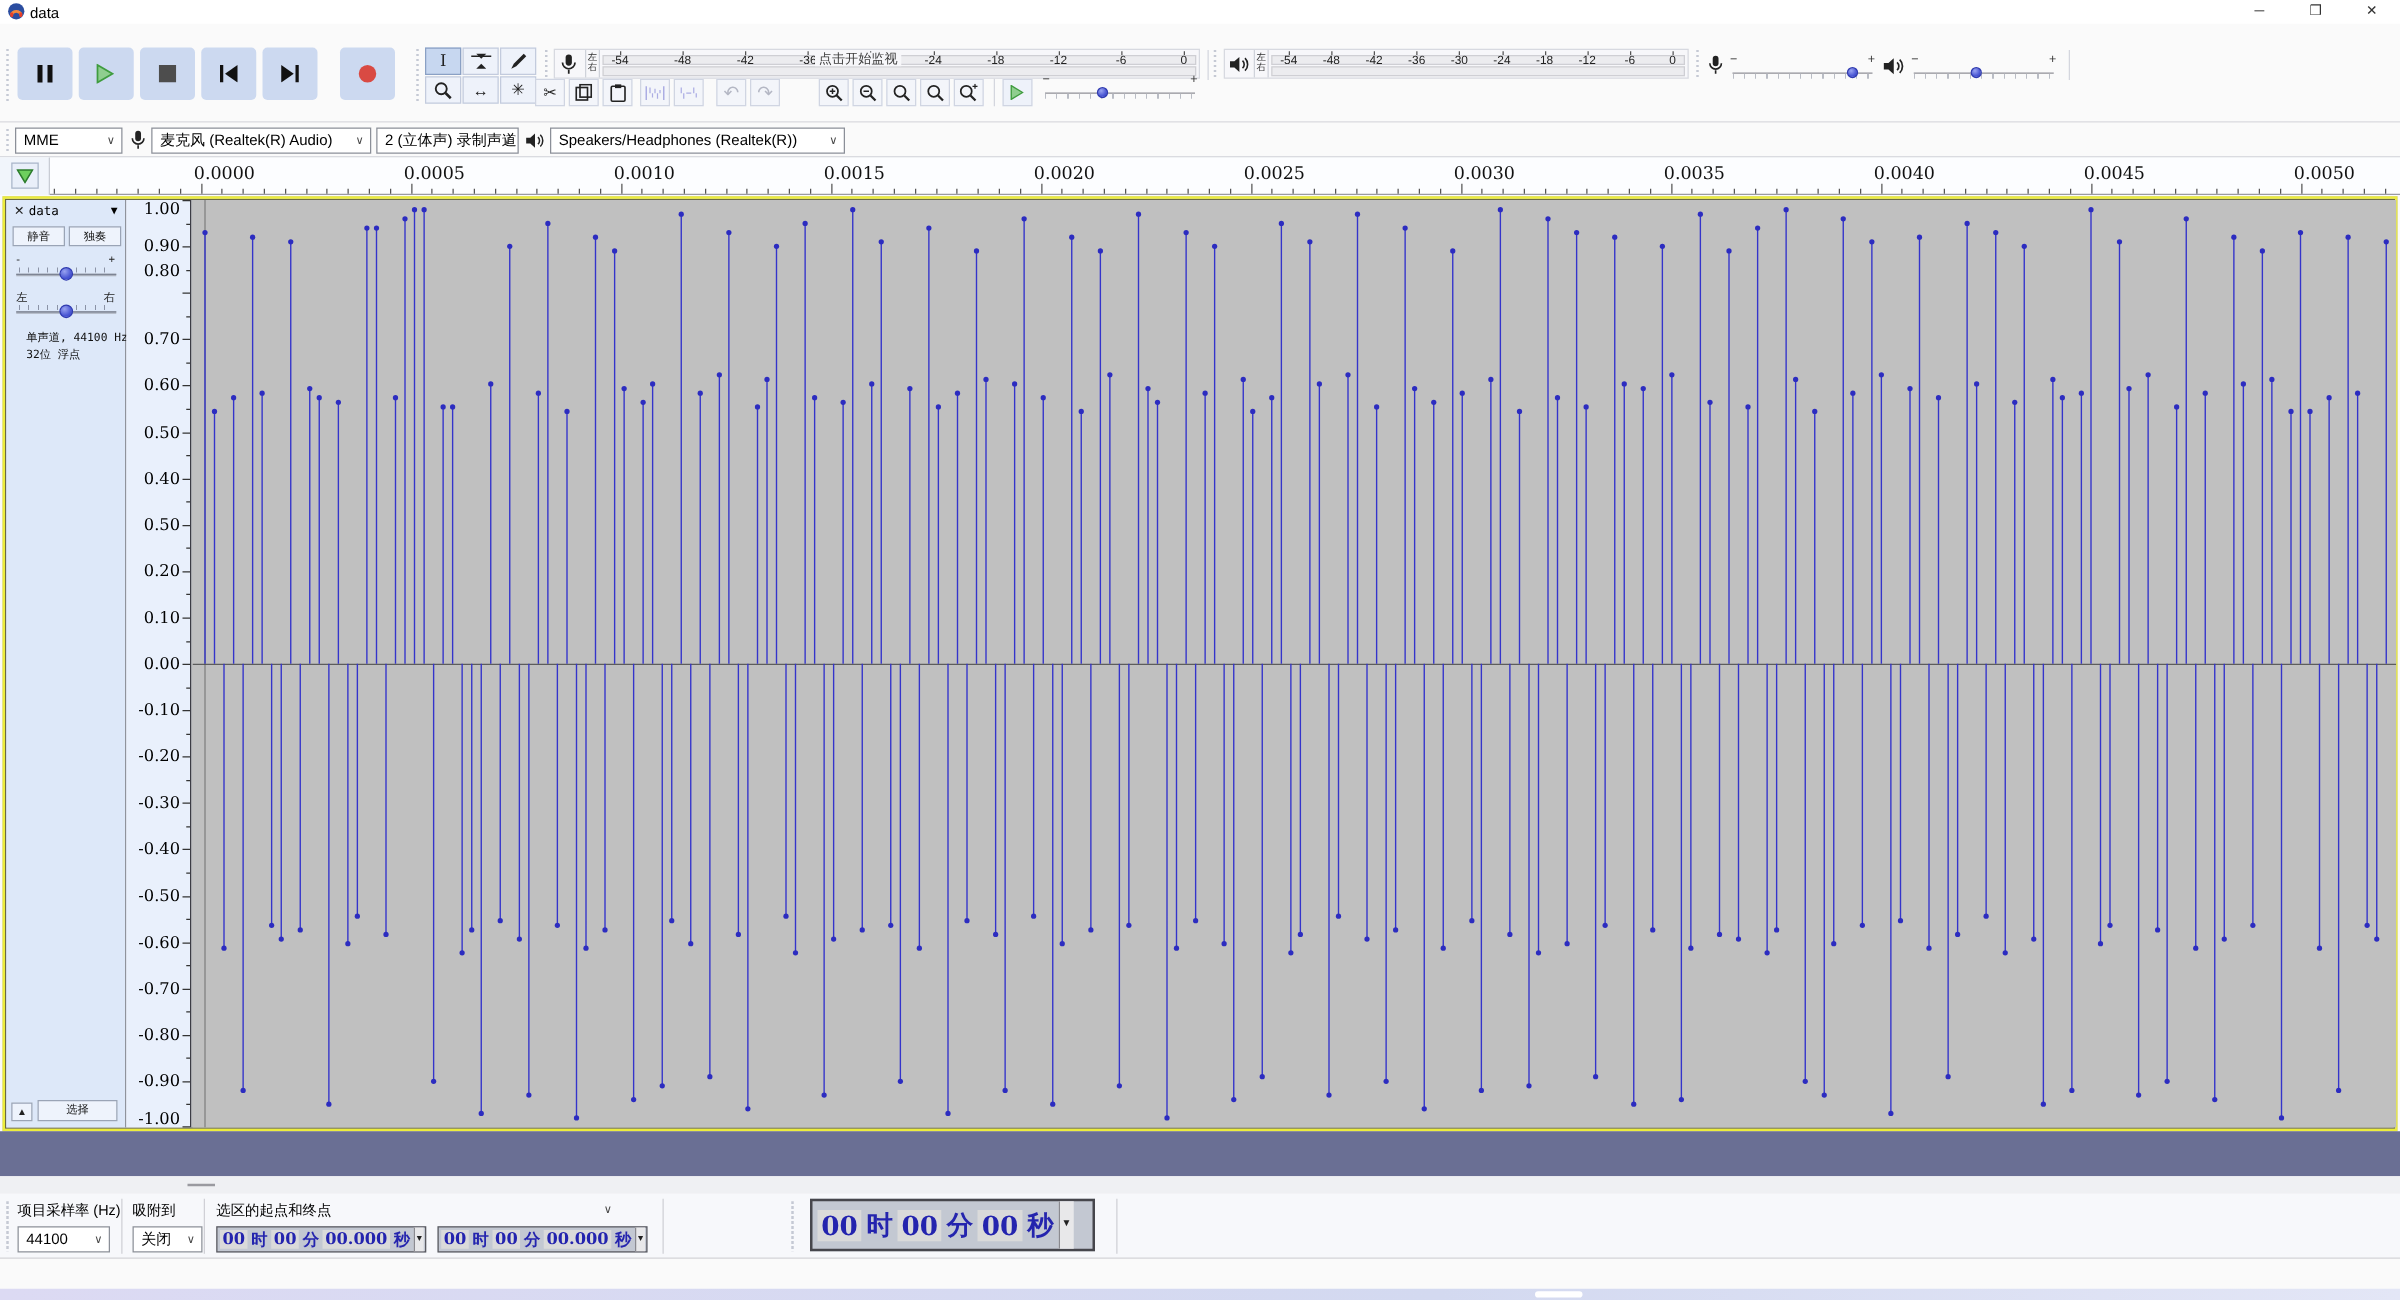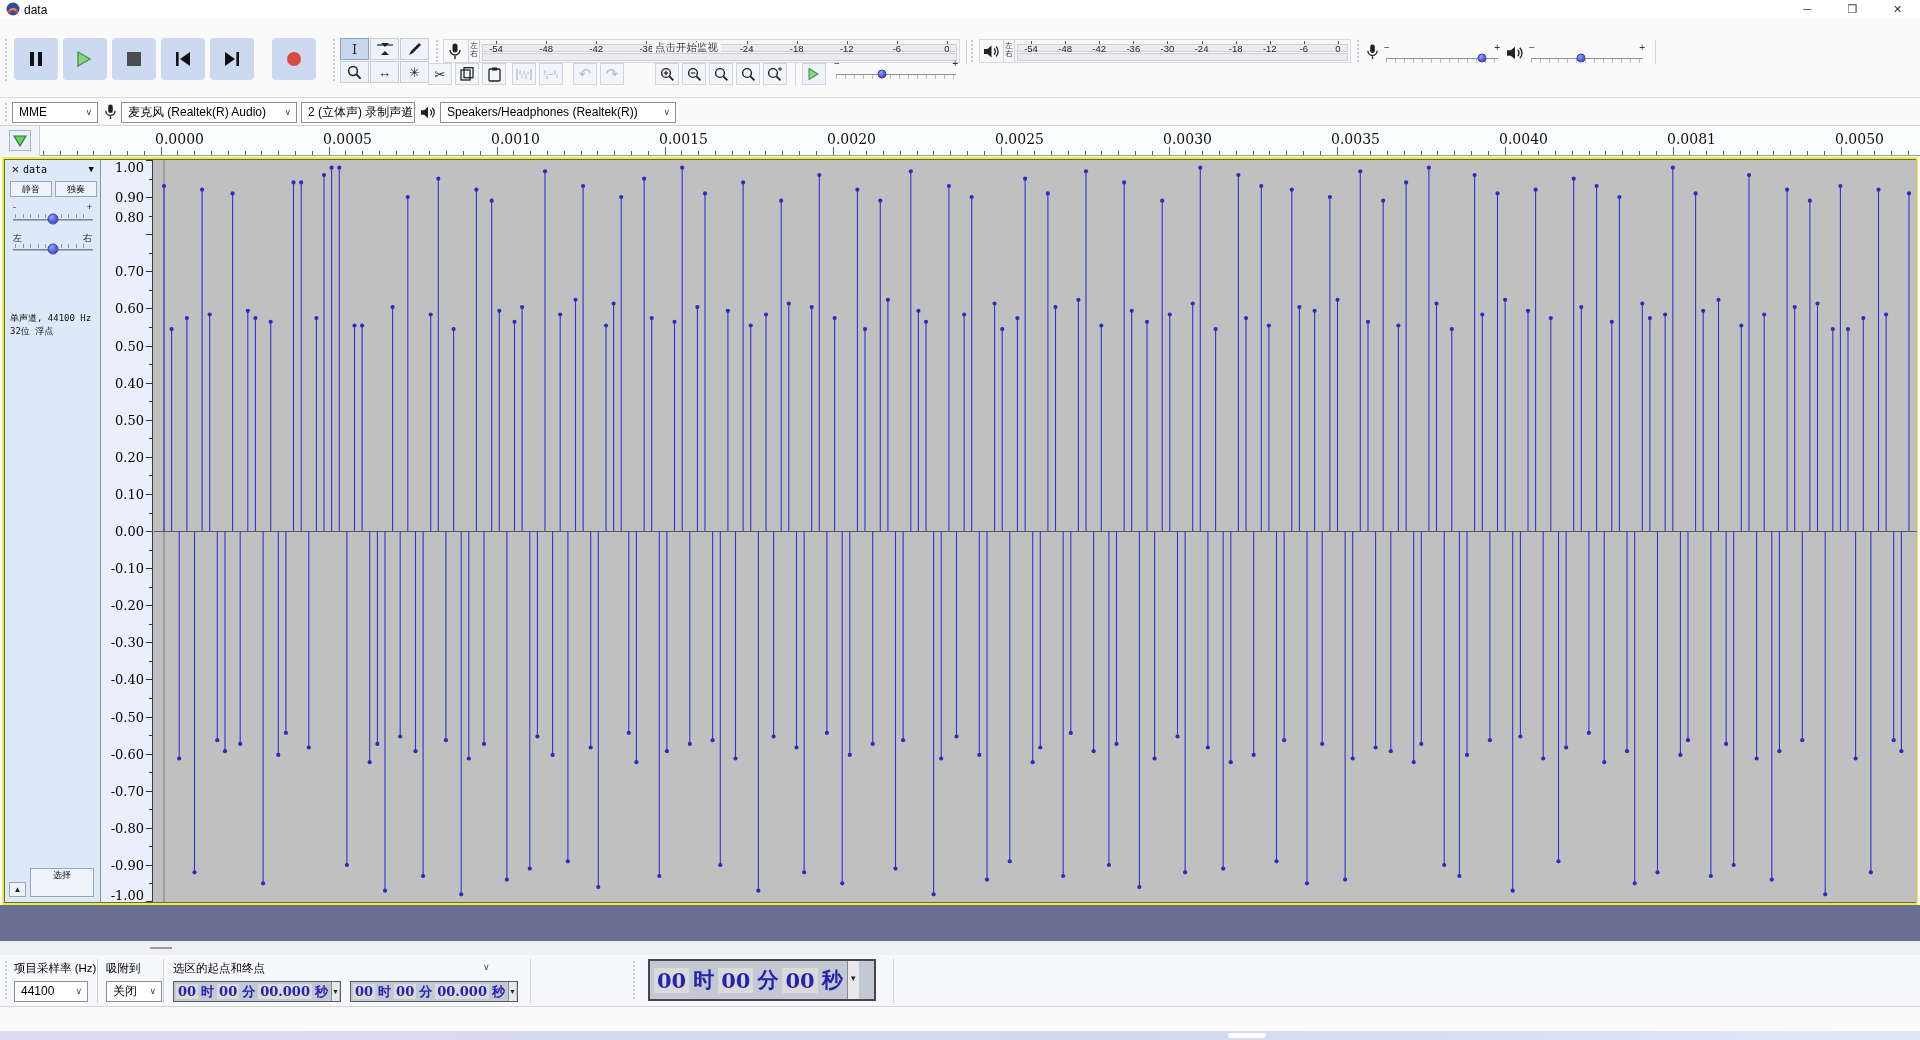--- a/index.html
+++ b/index.html
@@ -58,23 +58,23 @@
   .tpanel { position:absolute; left:1px; top:1px; width:96px; height:742px; background:#dde8f9; border-right:1px solid #8f939c; font-size:10px; }
   .tp-close { position:absolute; left:4px; top:3px; width:13px; height:13px; text-align:center; line-height:13px; font-size:10px; color:#222; }
   .tp-name { position:absolute; left:18px; top:2px; width:74px; height:15px; font-family:"DejaVu Sans Mono",monospace; font-size:10px; line-height:15px; color:#000; }
   .tp-name .arr { position:absolute; right:3px; top:0; font-size:9px; }
   .tp-btn { position:absolute; top:21px; height:16px; background:#eef3fc; border:1px solid #9aa4b6; font-size:9px; text-align:center; line-height:14px; color:#111; }
   .tp-slider { position:absolute; left:8px; width:80px; height:14px; }
   .tp-slider .line { position:absolute; left:0; right:0; top:9px; height:2px; background:#aab0bc; border-top:1px solid #7d8494; }
   .tp-slider .ticks { position:absolute; left:2px; right:2px; top:4px; height:4px; background-image:repeating-linear-gradient(90deg,#8b93a6 0 1px, transparent 1px 7.6px); }
   .tp-slider .thumb { position:absolute; top:9px; width:11px; height:11px; border-radius:50%; background:radial-gradient(circle at 35% 30%, #98a2f0, #4653d2 65%); border:1px solid #2f3ab0; transform:translate(-50%,-50%); }
   .tp-side { position:absolute; font-size:9px; color:#222; }
-  .tp-info { position:absolute; left:5px; font-family:"DejaVu Sans Mono",monospace; font-size:9px; color:#111; white-space:nowrap;margin-top:48px; }
+  .tp-info { position:absolute; left:16px; font-family:"DejaVu Sans Mono",monospace; font-size:9px; color:#111; white-space:nowrap; }
   .tp-collapse { position:absolute; left:4px; bottom:5px; width:17px; height:15px; background:#eef3fc; border:1px solid #9aa4b6; text-align:center; line-height:13px; font-size:8px; color:#222; }
-  .tp-select { position:absolute; left:25px; bottom:5px; width:64px; height:29px; background:#eef3fc; border:1px solid #9aa4b6; text-align:center; line-height:13px; font-size:9px; color:#111; }
+  .tp-select { position:absolute; left:25px; bottom:5px; width:64px; height:17px; background:#eef3fc; border:1px solid #9aa4b6; text-align:center; line-height:13px; font-size:9px; color:#111; }
   .vruler { position:absolute; left:97px; top:1px; width:52px; height:742px; background:#e9f0fc; border-right:1px solid #3c3c44; }
   .vr-label { position:absolute; right:8px; font-family:"DejaVu Serif",serif; font-size:13px; color:#000; transform:none; white-space:nowrap; }
   .vr-tick { position:absolute; right:0; height:1px; background:#333; }
   .wave { position:absolute; left:150px; top:1px; width:1763px; height:742px; background:#c0c0c0; }
   
   .belowtracks { position:absolute; left:0; top:905px; width:1920px; height:36px; background:#6a6f94; }
   .resizer { position:absolute; left:0; top:941px; width:1920px; height:14px; background:#eff0f3; }
   .resizer .handle { position:absolute; left:150px; top:6px; width:22px; height:2px; background:#9a9aa0; }
   
   .selbar { position:absolute; left:0; top:955px; width:1920px; height:52px; background:#f7f8fb; border-bottom:1px solid #d3d3d8; }
@@ -404,21 +404,21 @@
     </div>
   <span class="tl-label" style="left: 160px;">0.0000</span>
       <span class="tl-label" style="left: 328px;">0.0005</span>
       <span class="tl-label" style="left: 496px;">0.0010</span>
       <span class="tl-label" style="left: 664px;">0.0015</span>
       <span class="tl-label" style="left: 832px;">0.0020</span>
       <span class="tl-label" style="left: 1000px;">0.0025</span>
       <span class="tl-label" style="left: 1168px;">0.0030</span>
       <span class="tl-label" style="left: 1336px;">0.0035</span>
       <span class="tl-label" style="left: 1504px;">0.0040</span>
-      <span class="tl-label" style="left: 1672px;">0.0081</span>
+      <span class="tl-label" style="left: 1672px;">0.0045</span>
       <span class="tl-label" style="left: 1840px;">0.0050</span>
       <div class="tl-tick" style="left: 43px; height: 4px;"></div>
       <div class="tl-tick" style="left: 59.8px; height: 4px;"></div>
       <div class="tl-tick" style="left: 76.6px; height: 4px;"></div>
       <div class="tl-tick" style="left: 93.4px; height: 4px;"></div>
       <div class="tl-tick" style="left: 110.2px; height: 4px;"></div>
       <div class="tl-tick" style="left: 127px; height: 4px;"></div>
       <div class="tl-tick" style="left: 143.8px; height: 4px;"></div>
       <div class="tl-tick" style="left: 160.6px; height: 8px;"></div>
       <div class="tl-tick" style="left: 177.4px; height: 4px;"></div>

